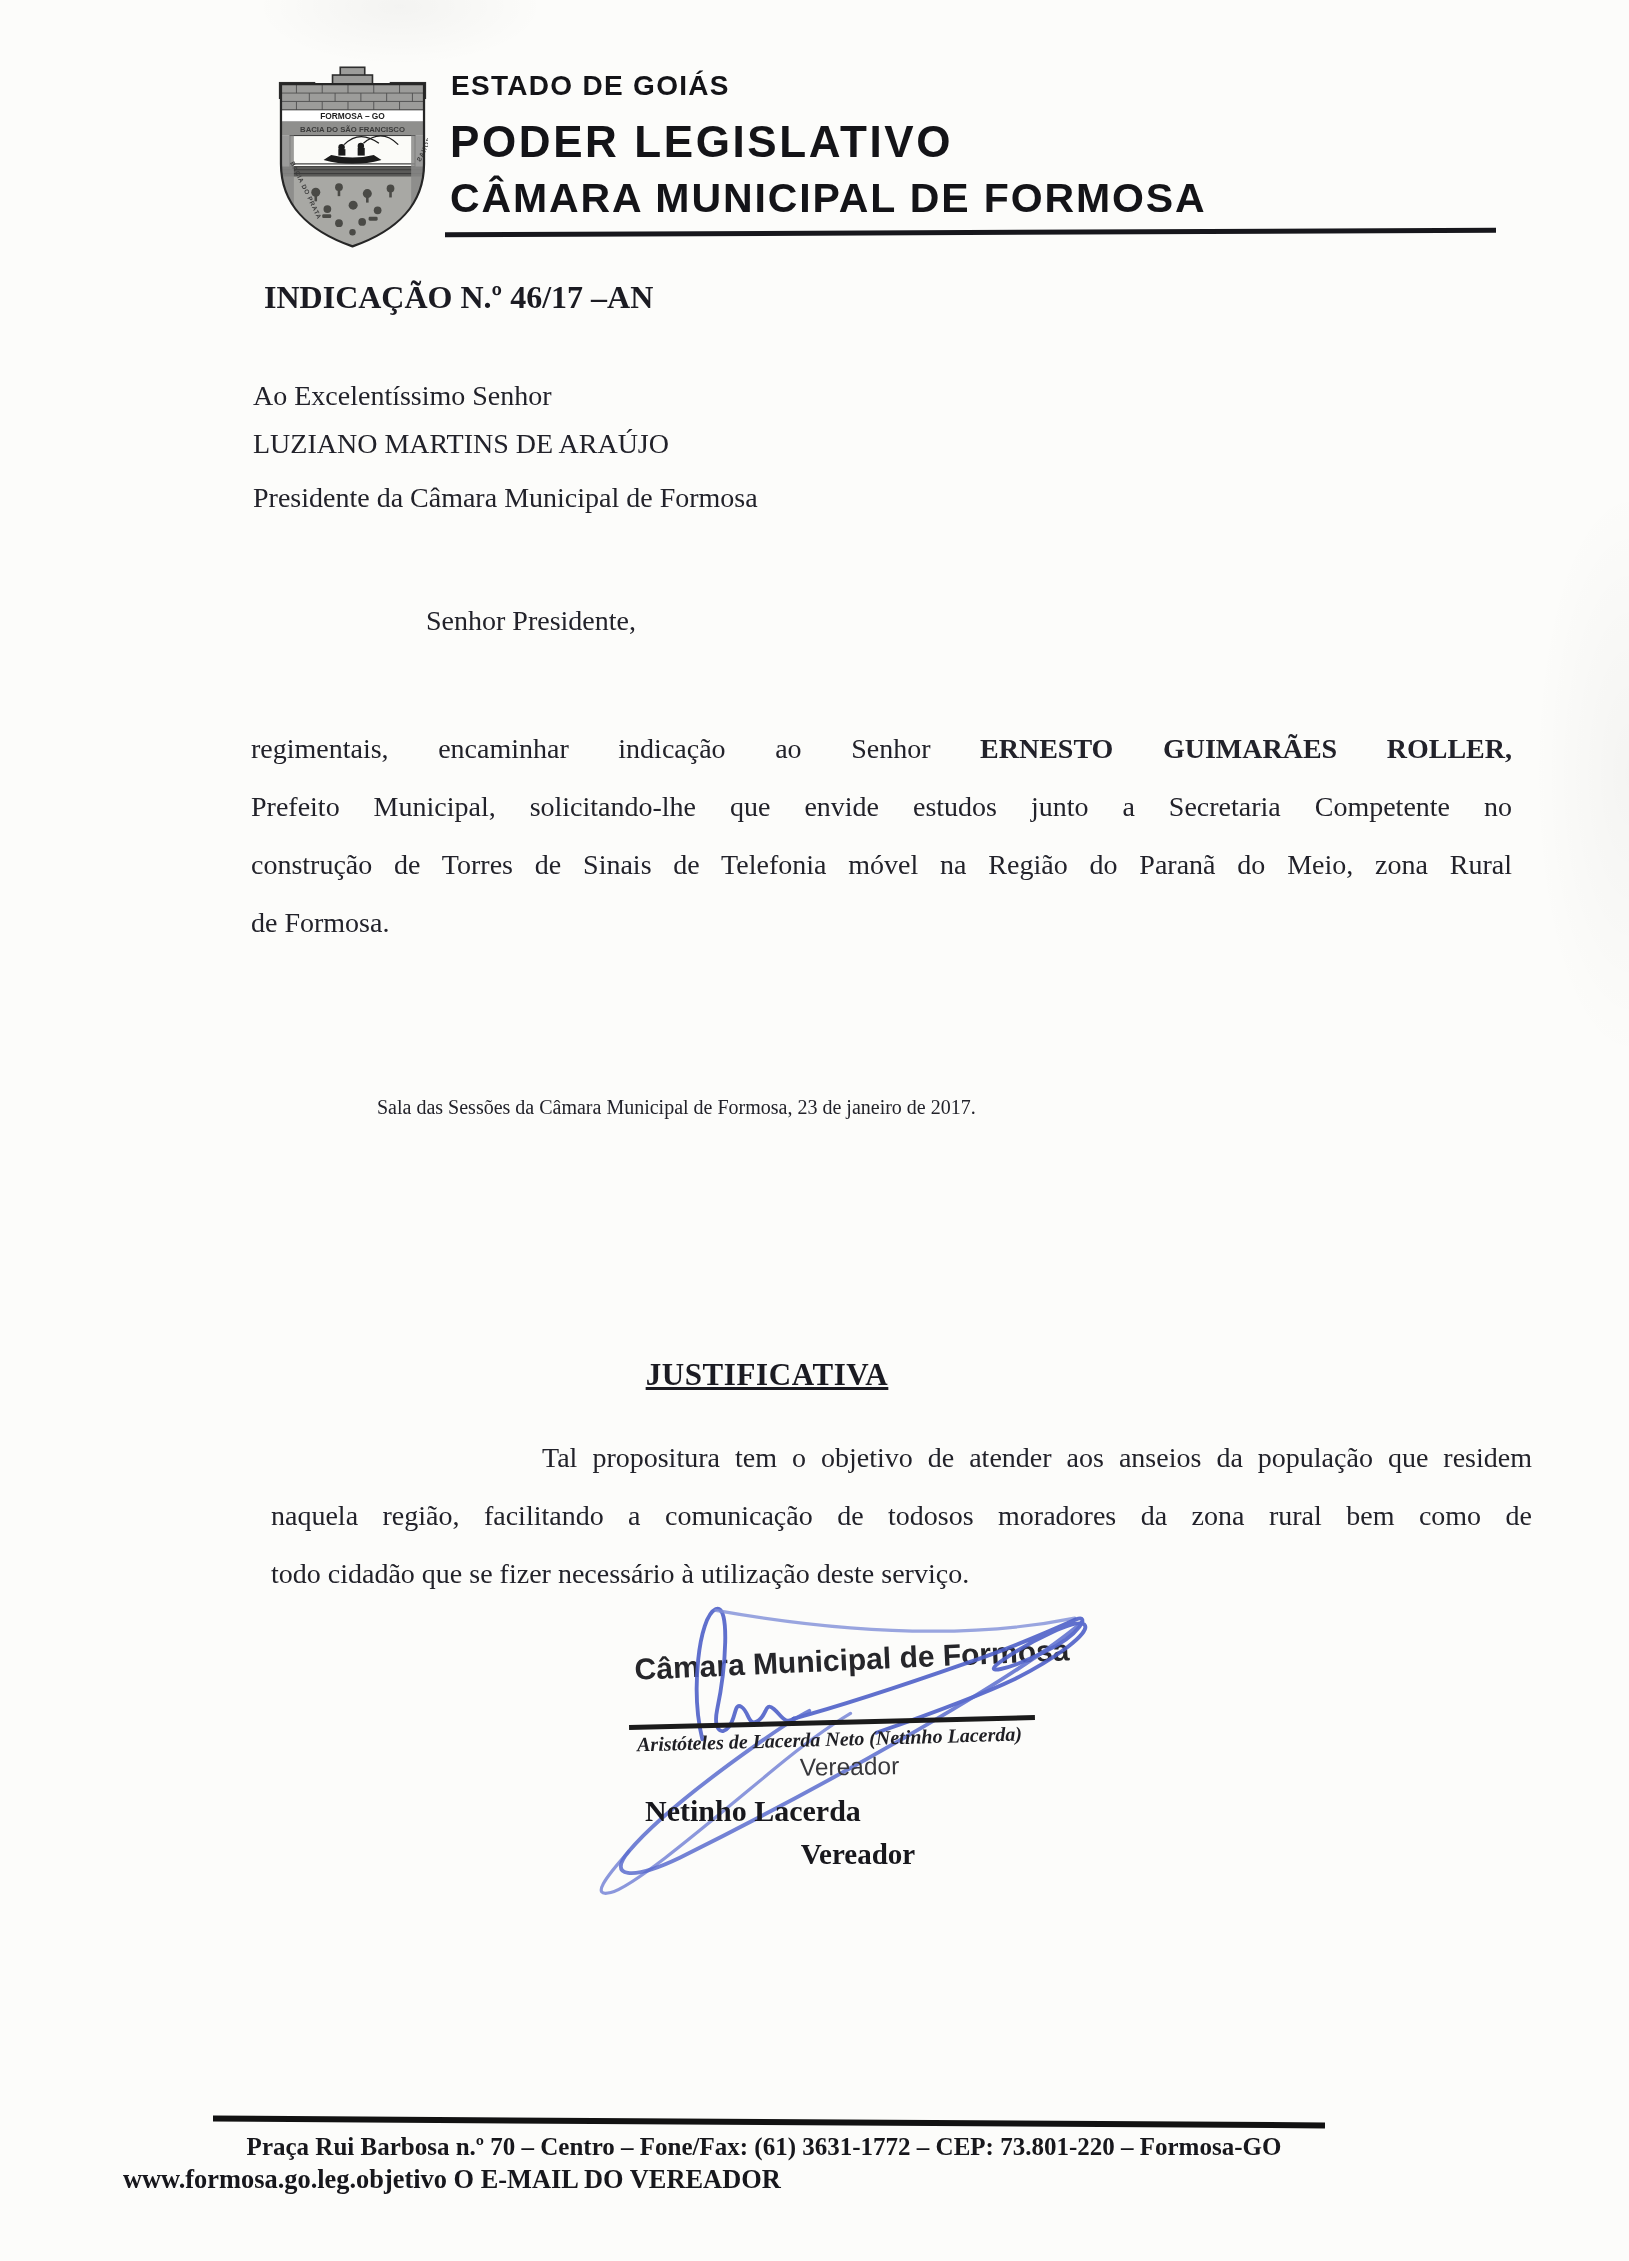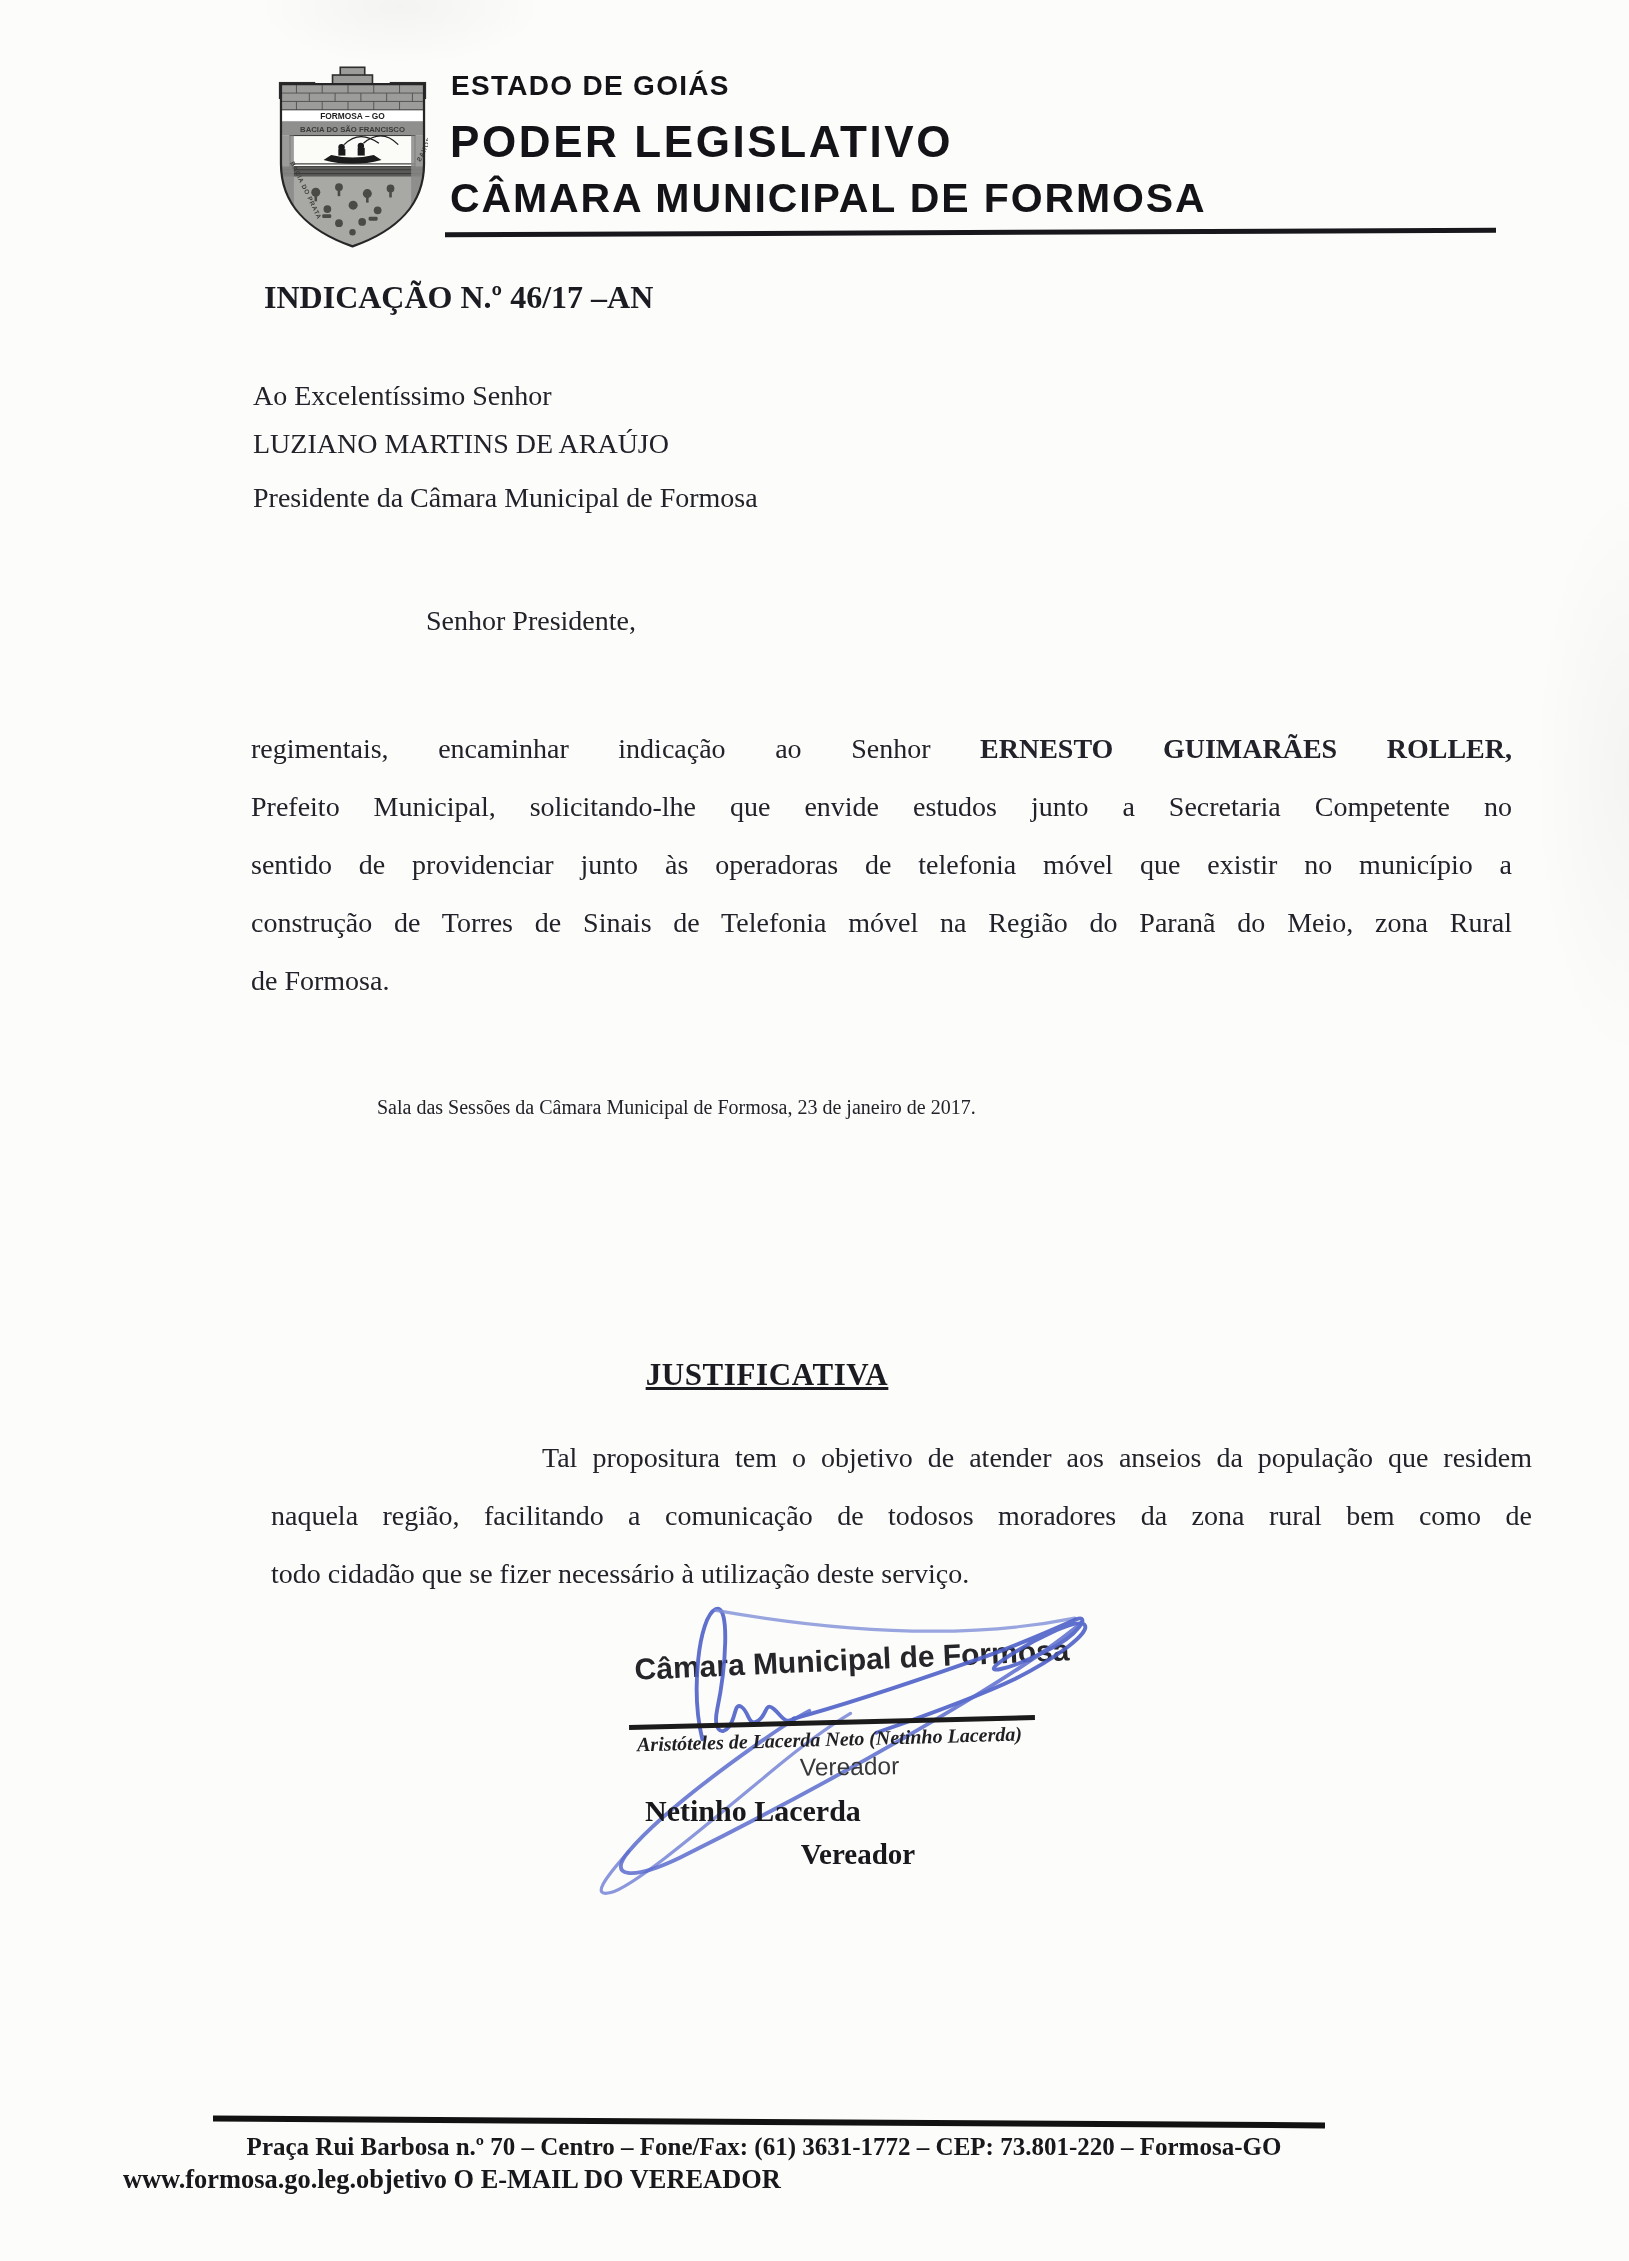--- a/index.html
+++ b/index.html
@@ -164,21 +164,20 @@
 
   <div class="abs addr-1">Ao Excelentíssimo Senhor</div>
   <div class="abs addr-2">LUZIANO MARTINS DE ARAÚJO</div>
   <div class="abs addr-3">Presidente da Câmara Municipal de Formosa</div>
 
   <div class="abs greeting">Senhor Presidente,</div>
 
   <div class="abs body-par">
     <span class="line"><span>regimentais, encaminhar indicação ao Senhor </span><span class="b">ERNESTO GUIMARÃES ROLLER</span><span class="b">,</span></span>
     <span class="line">Prefeito Municipal, solicitando-lhe que envide estudos junto a Secretaria Competente no</span>
-    <span class="line">sentido de providenciar junto às operadoras de telefonia móvel que existir no município a</span>
     <span class="line">construção de Torres de Sinais de Telefonia móvel na Região do Paranã do Meio, zona Rural</span>
     <span class="line last">de Formosa.</span>
   </div>
 
   <div class="abs dateline">Sala das Sessões da Câmara Municipal de Formosa, 23 de janeiro de 2017.</div>
 
   <div class="abs just-title">JUSTIFICATIVA</div>
   <div class="abs just-par">
     <span class="line"><span class="spacer-ind"></span><span>Tal propositura tem o objetivo de atender aos anseios da população que residem</span></span>
     <span class="line">naquela região, facilitando a comunicação de todosos moradores da zona rural bem como de</span>

